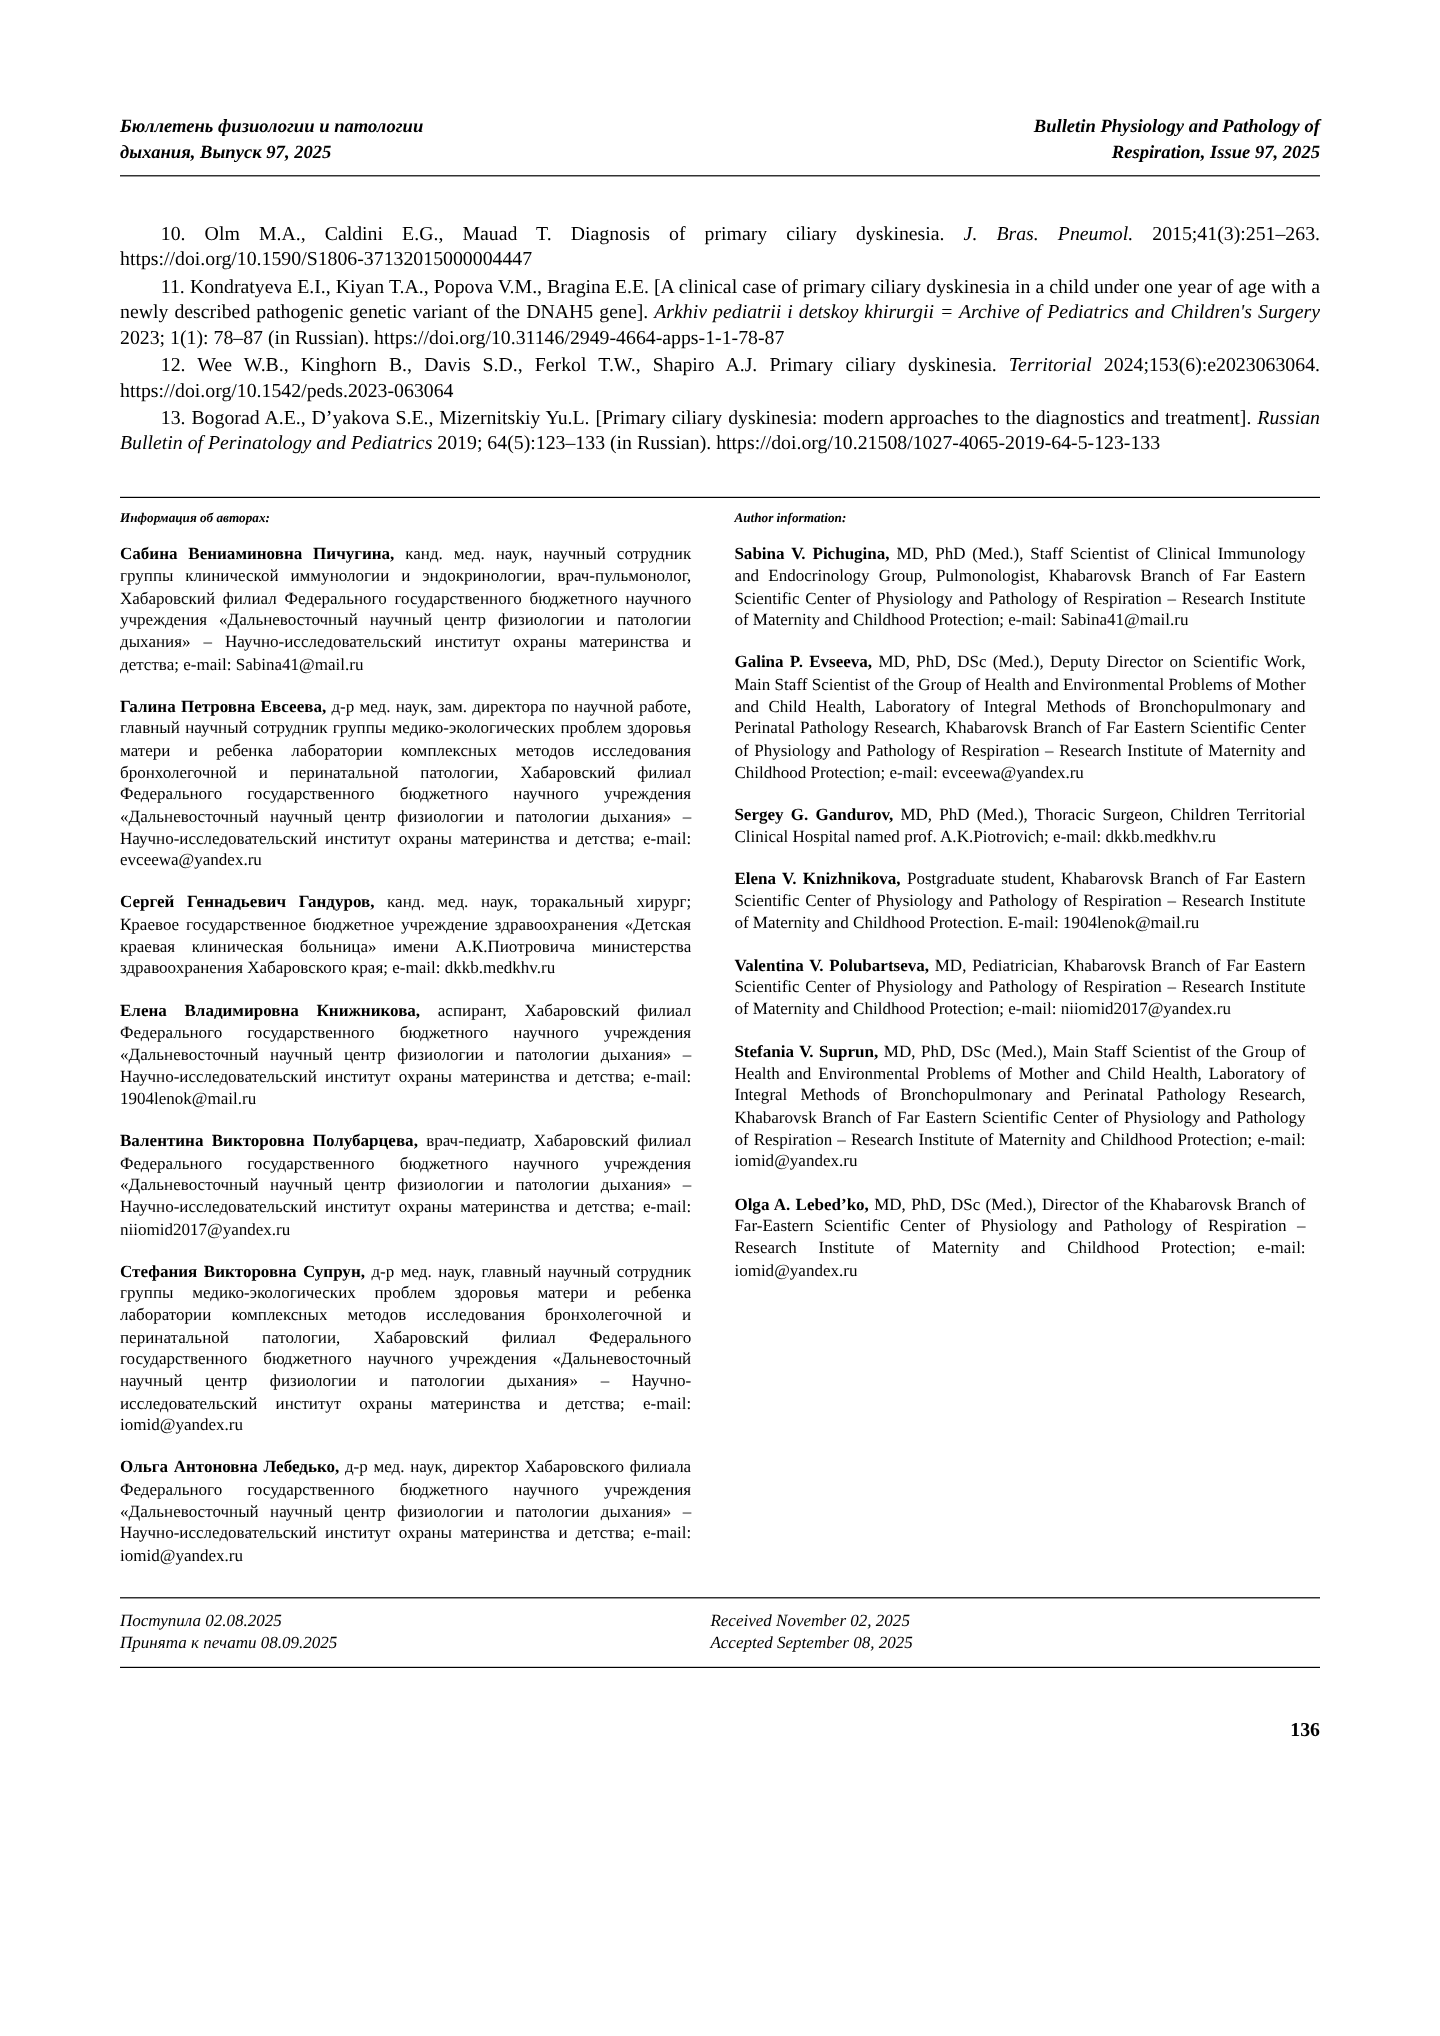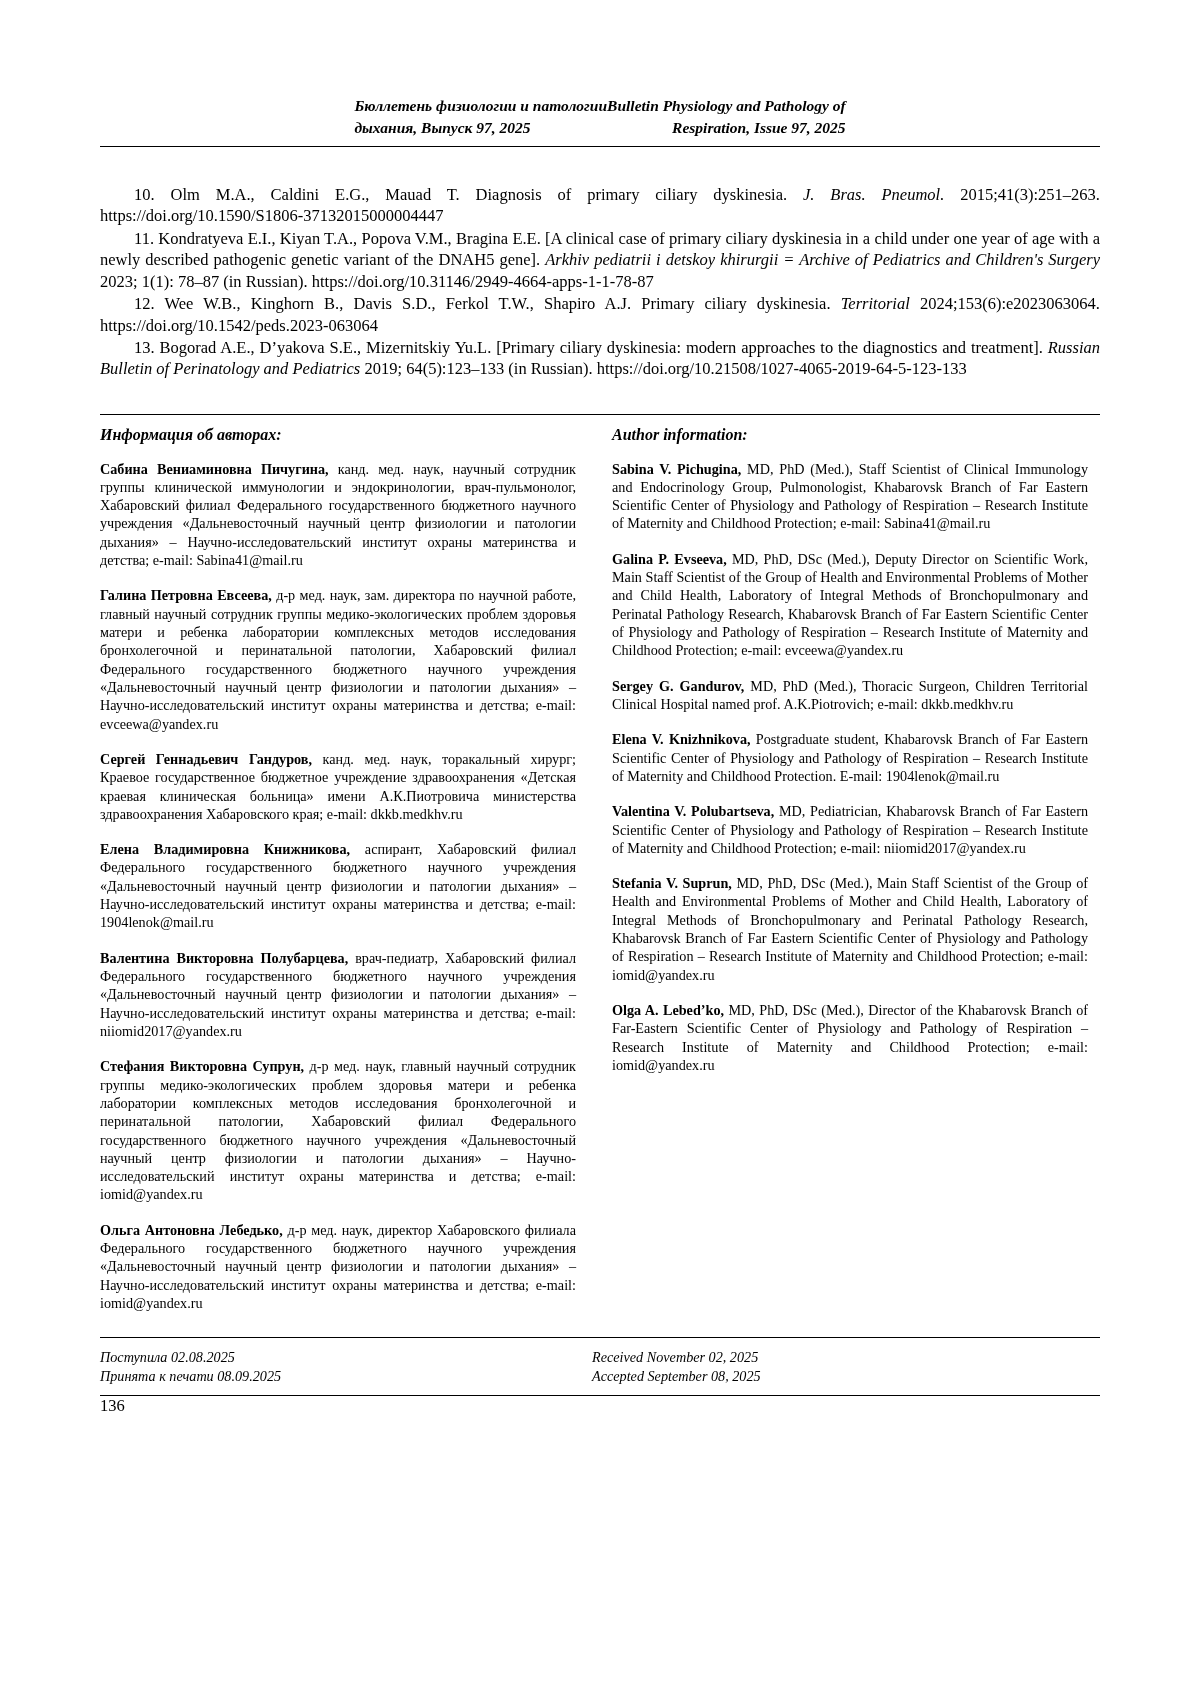--- a/index.html
+++ b/index.html
@@ -13,21 +13,21 @@
     position: relative;
     background: #ffffff;
     font-family: "Liberation Serif", serif;
     color: #000000;
     box-sizing: border-box;
     padding: 95px 100px 40px 100px;
   }
   
   .runhead {
     display: flex;
-    justify-content: center;
+    justify-content: space-between;
     align-items: flex-start;
     font-style: italic;
     font-weight: bold;
     font-size: 15.5px;
     line-height: 1.45;
     padding-bottom: 4px;
     font-family: Liberation Serif, serif;
   }
   .runhead .left { text-align: left; }
   .runhead .right { text-align: right; }
@@ -60,21 +60,21 @@
   }
   .col {
     width: 476px;
     font-size: 14.2px;
     line-height: 1.29;
     text-align: justify;
   }
   .col-head {
     font-style: italic;
     font-weight: bold;
-    font-size: 16px;
+    font-size: 11px;
     margin-bottom: 14px;
   }
   .entry {
     margin-bottom: 17px;
   }
   .entry .nm {
     font-weight: bold;
   }
   
   .dates-rule-top {
@@ -88,22 +88,24 @@
     font-style: italic;
     font-size: 15px;
     line-height: 1.38;
   }
   .dates .col { width: 476px; }
   .dates-rule-bottom {
     border-bottom: 1.6px solid #000;
     margin-top: 10px;
   }
   .pageno {
-    text-align: left;
+    text-align: right;
     font-size: 16.5px;
+    margin-top: 42px;
+    font-weight: bold;
   }
 </style>
 </head>
 <body>
 
 <div class="page">
 
   <div class="runhead">
     <div class="left">
       <div>Бюллетень физиологии и патологии</div>

